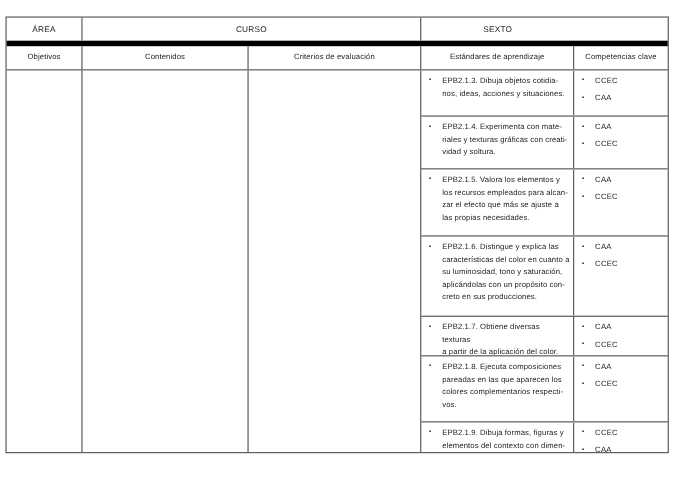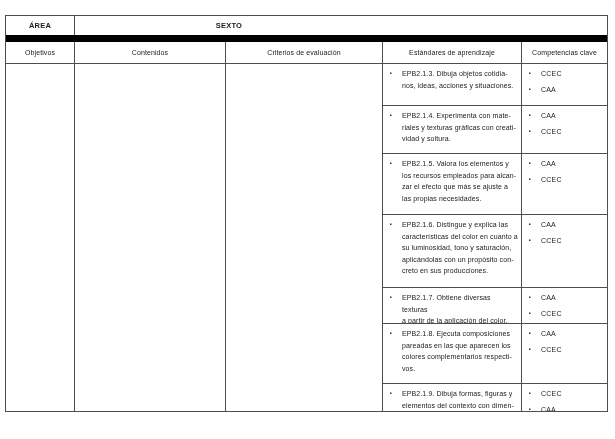--- a/index.html
+++ b/index.html
@@ -15,22 +15,21 @@
   .doc-table {
     position:absolute; left:5px; top:15px;
     width:603px; height:397px;
     border:1px solid #4d4d4d;
     background:#ffffff;
   }
   .hrow1 {
     display:grid;
     grid-template-columns:69px 308px 139px 85px;
     height:26px;
-    border-bottom:7px solid #000000;
-    font-weight:bold;
+    border-bottom:5px solid #000000;
   }
   .hrow2 {
     display:grid;
     grid-template-columns:69px 151px 157px 139px 85px;
     height:22px;
     border-bottom:1px solid #4d4d4d;
   }
   .hcell {
     display:flex; align-items:center; justify-content:center;
     text-align:center;
@@ -105,20 +104,21 @@
   }
 </style>
 </head>
 <body>
 
 <div class="page">
   <div class="doc-table">
 
     <div class="hrow1">
       <div class="hcell">ÁREA</div>
+      <div class="hcell">CURSO</div>
       <div class="hcell">SEXTO</div>
     </div>
 
     <div class="hrow2">
       <div class="hcell">Objetivos</div>
       <div class="hcell">Contenidos</div>
       <div class="hcell">Criterios de evaluación</div>
       <div class="hcell">Estándares de aprendizaje</div>
       <div class="hcell">Competencias clave</div>
     </div>

